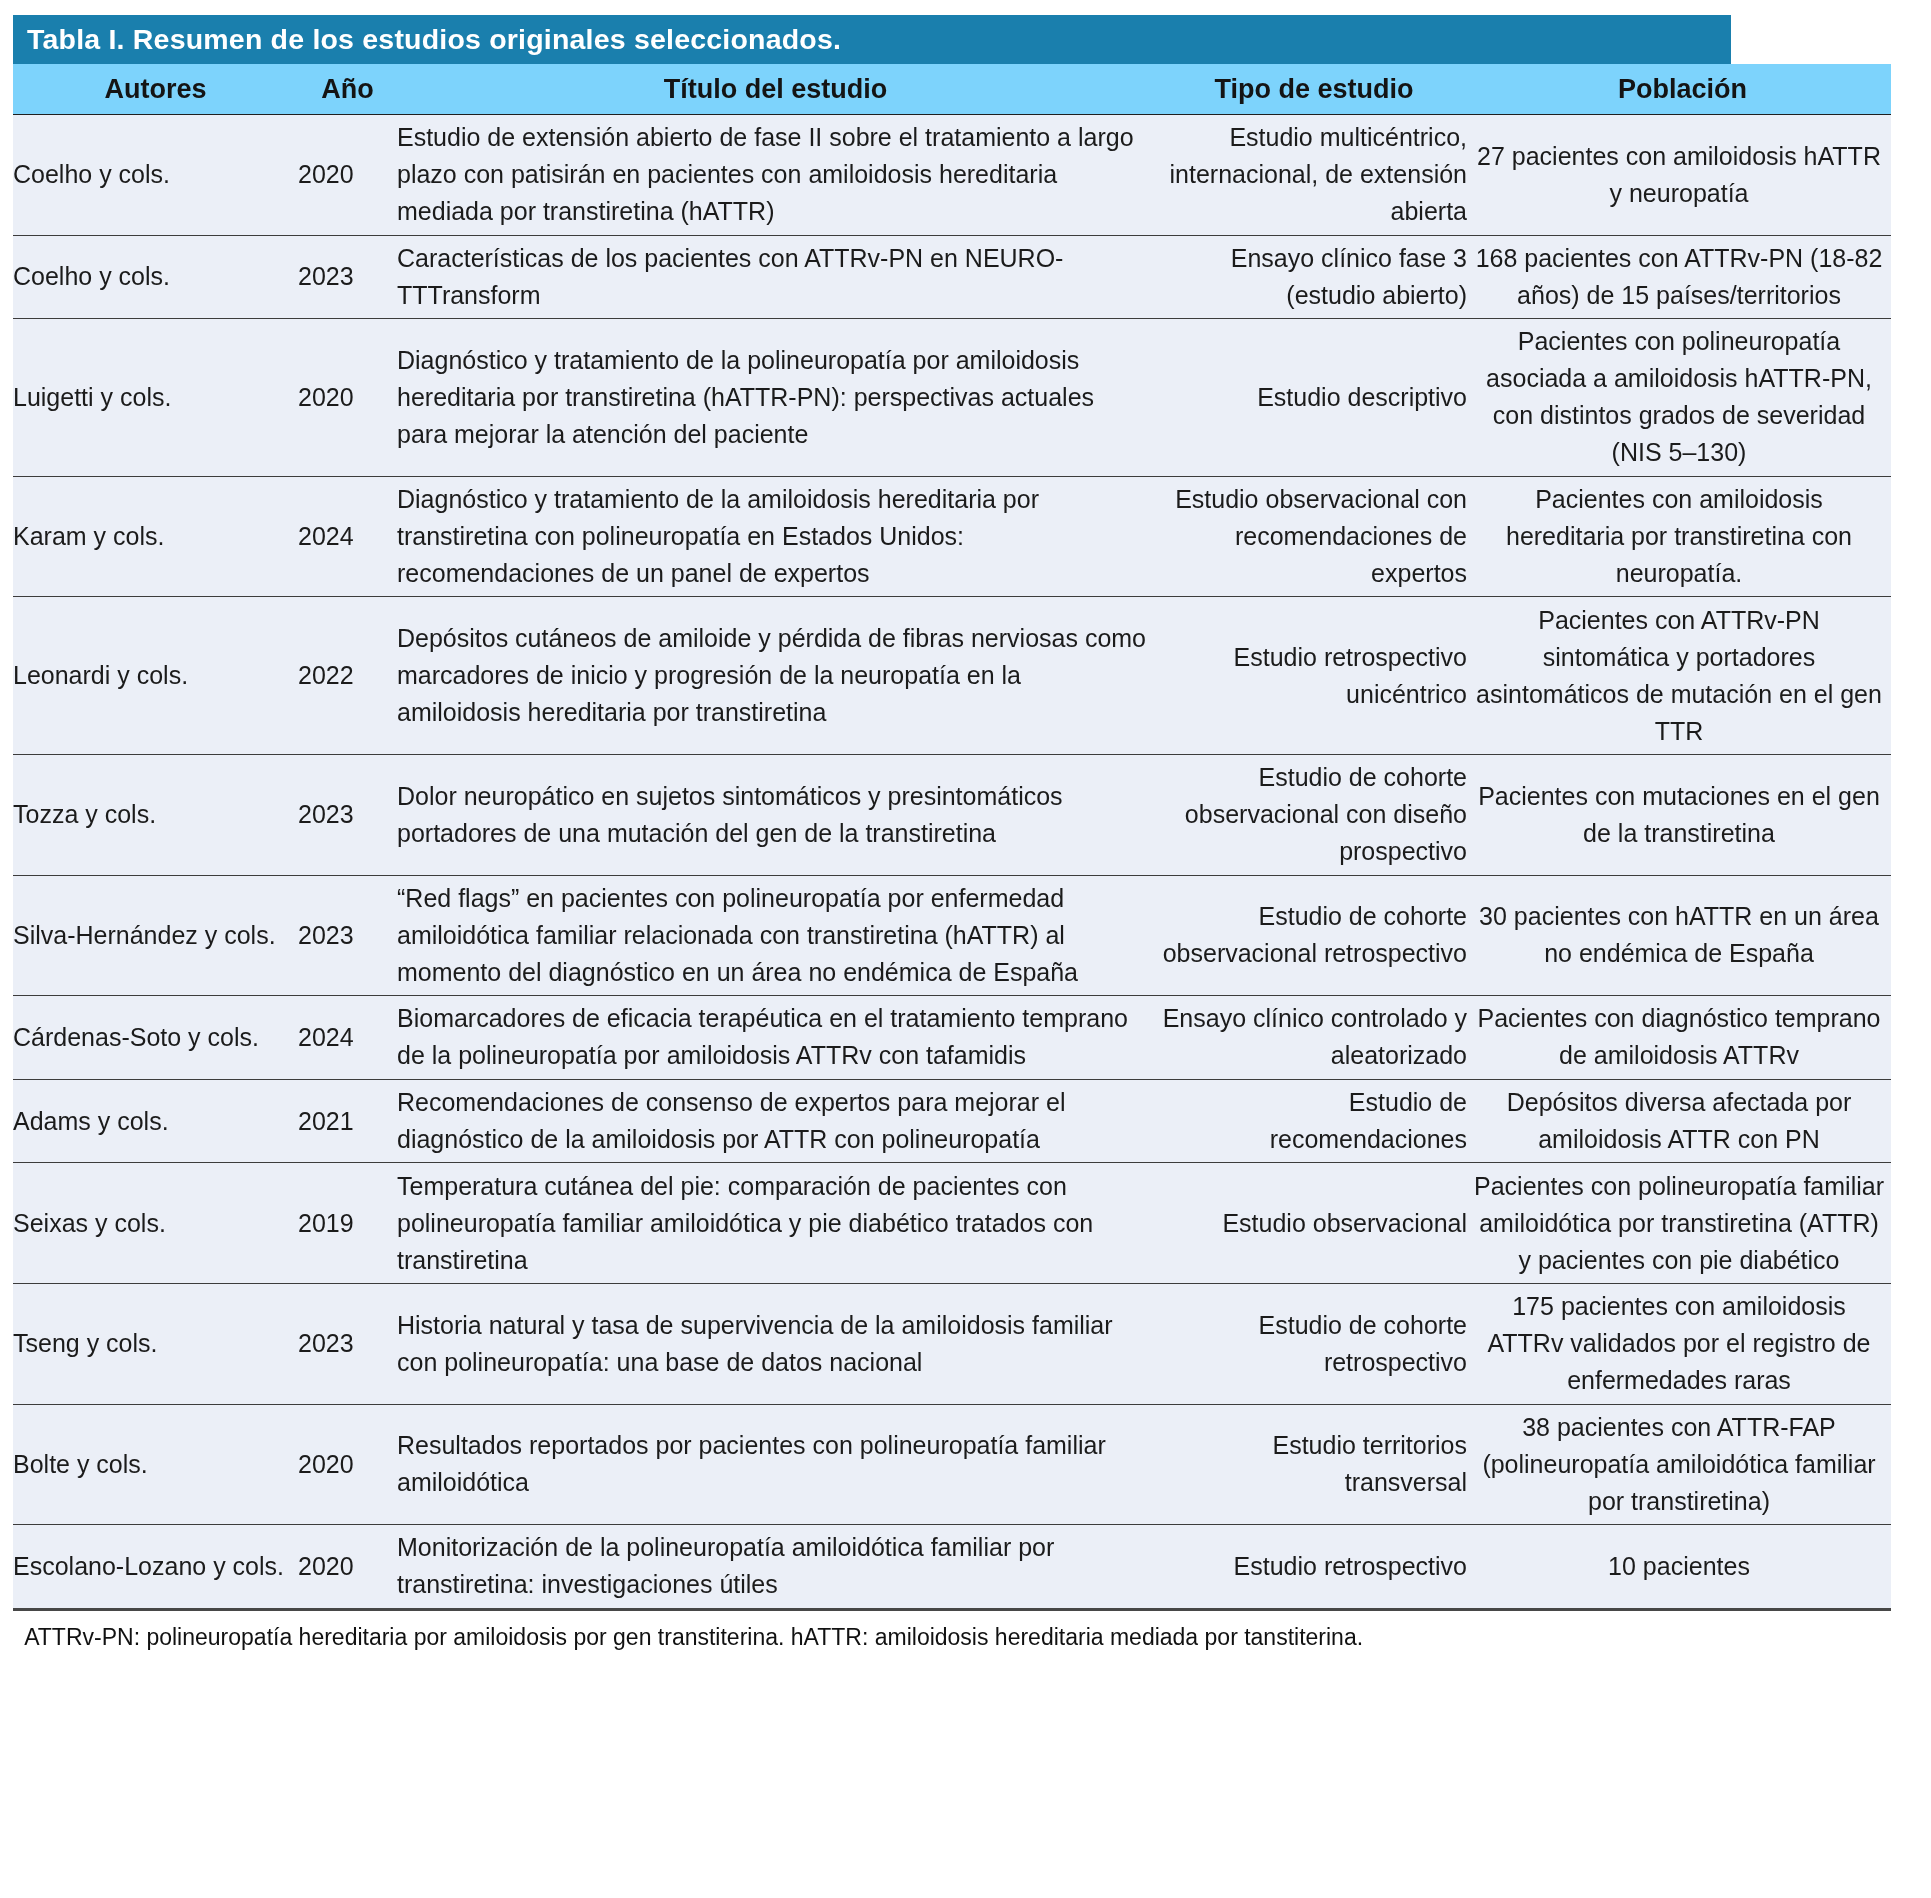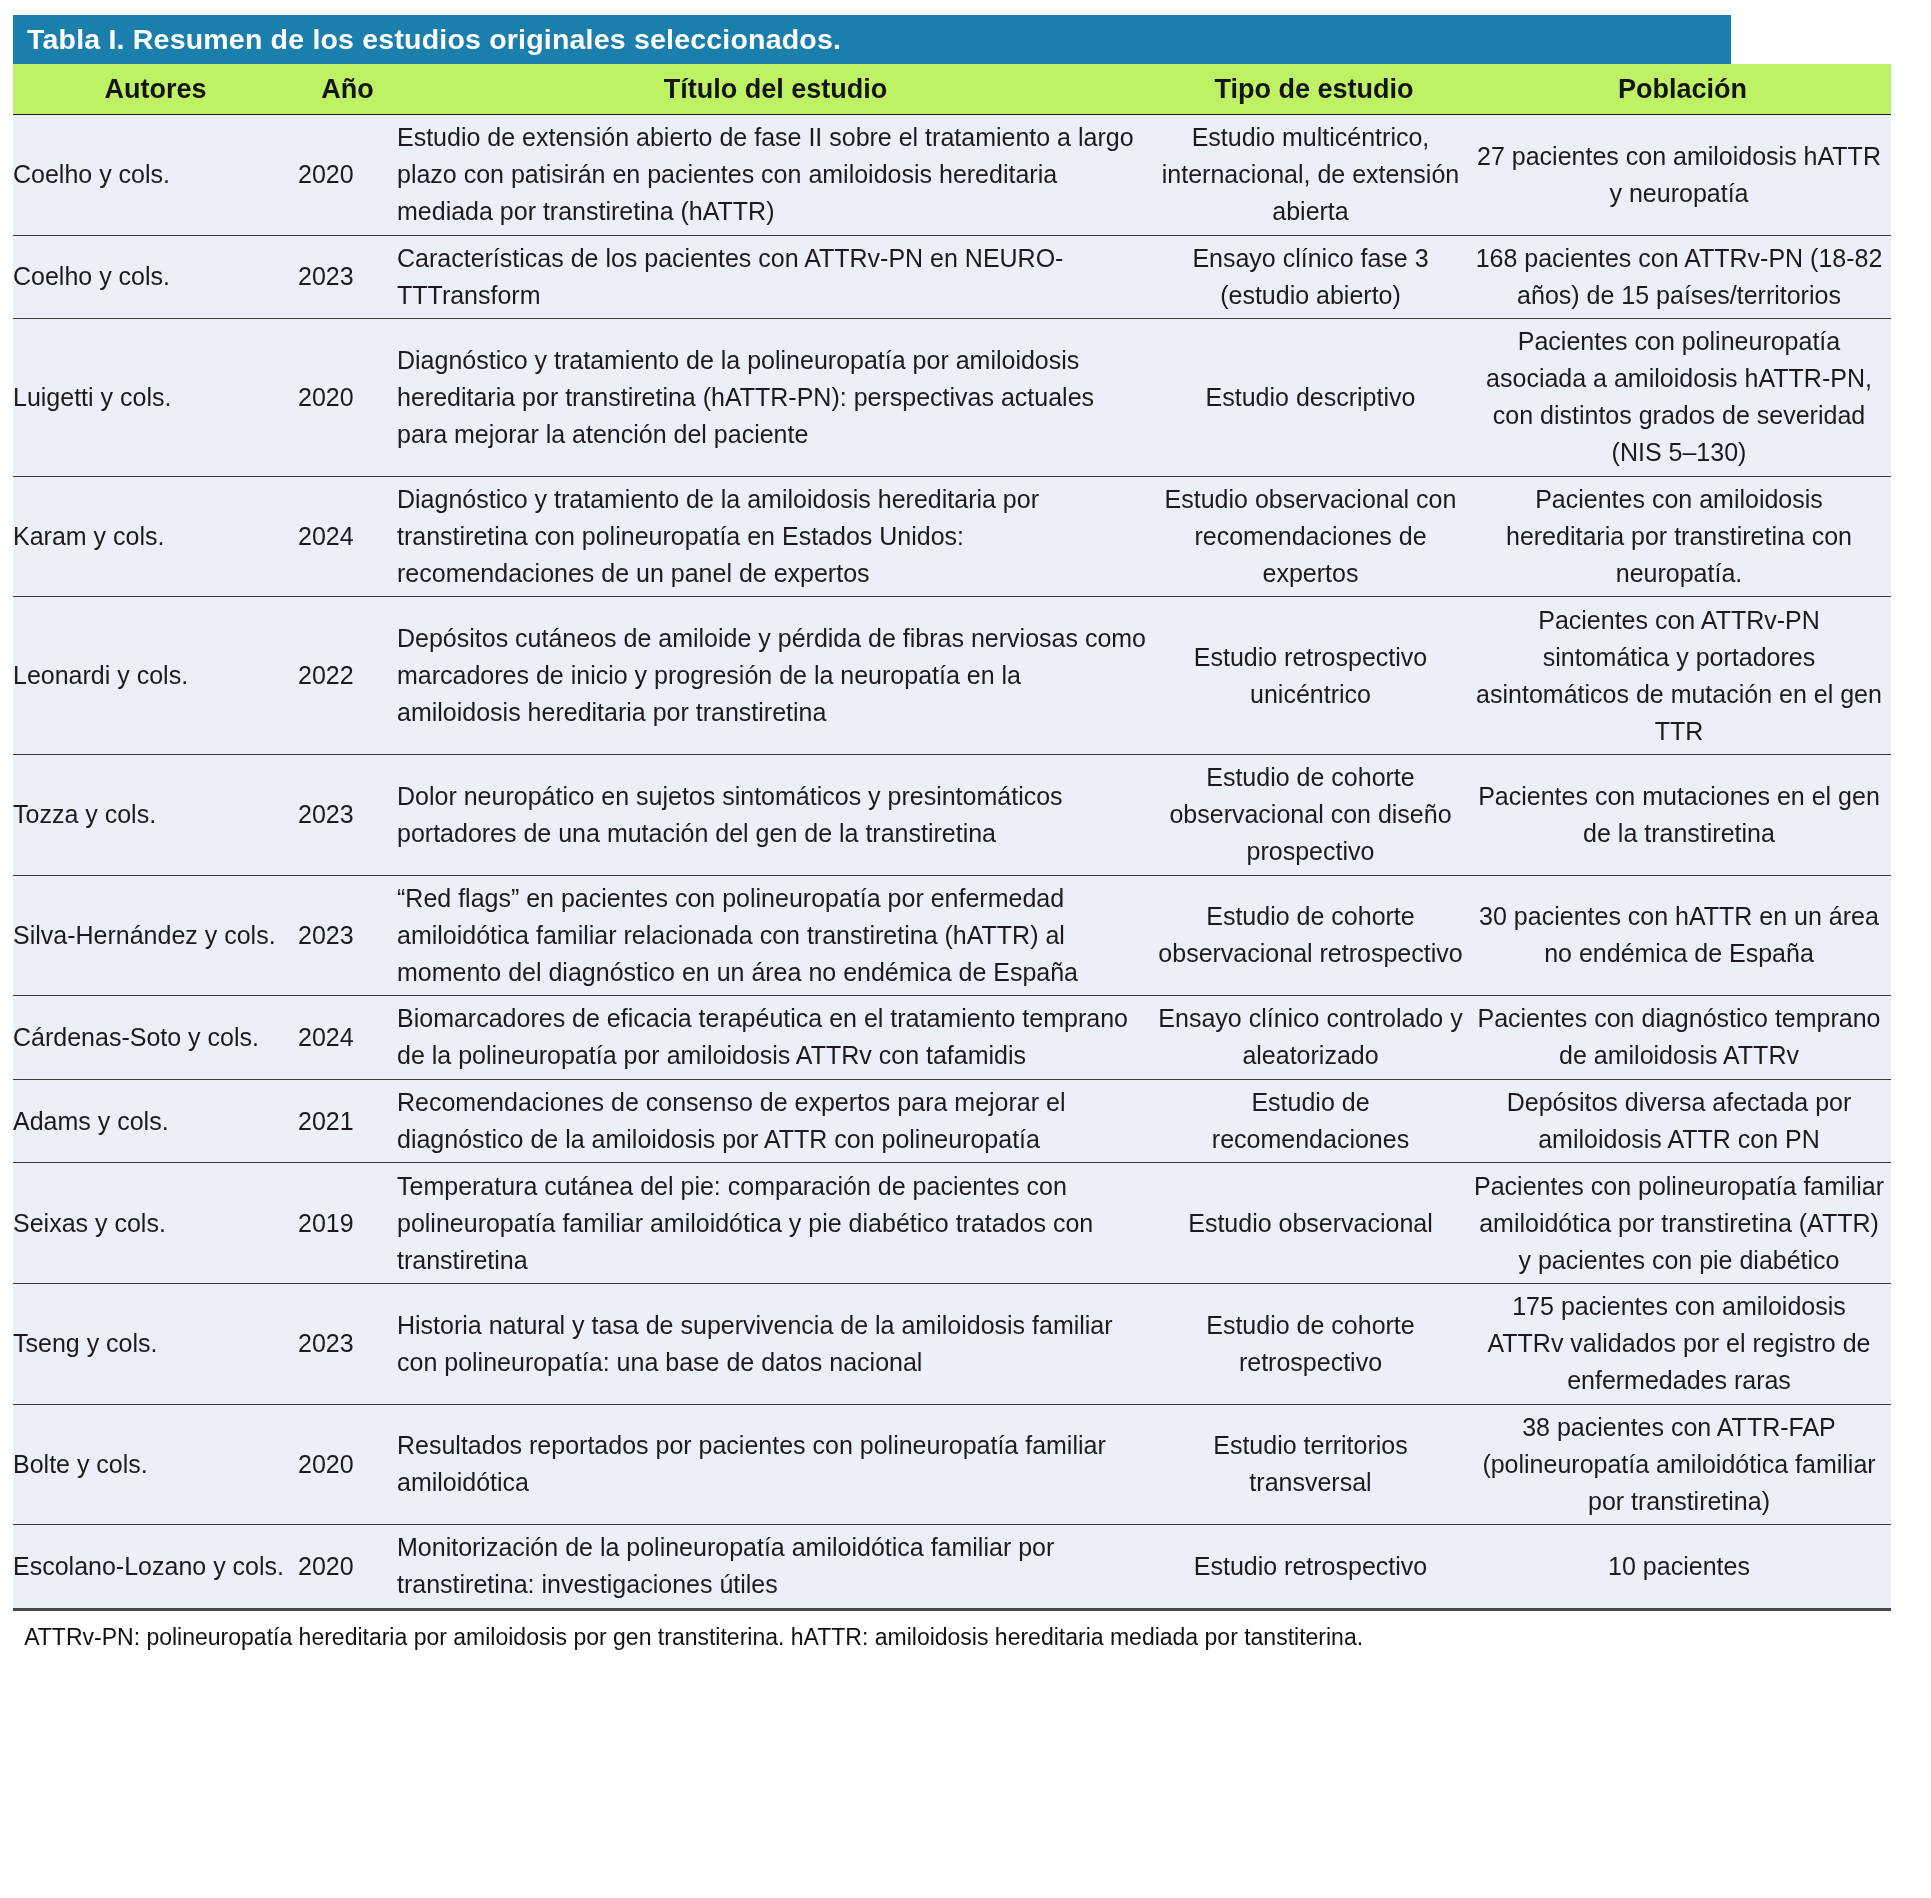--- a/index.html
+++ b/index.html
@@ -26,21 +26,21 @@
     line-height: 35px;
     padding: 7px 14px;
     letter-spacing: 0.2px;
   }
   table.studies {
     border-collapse: collapse;
     table-layout: fixed;
     width: 100%;
   }
   table.studies th {
-    background: #bef264;
+    background: #7dd3fc;
     font-weight: bold;
     font-size: 27px;
     line-height: 33px;
     text-align: center;
     padding: 9.5px 0 7.8px 0;
     border-bottom: 1.7px solid #1f1f1f;
     color: #141414;
   }
   table.studies td {
     background: #ebeff7;
@@ -48,21 +48,21 @@
     line-height: 37px;
     vertical-align: middle;
     padding: 4.3px 7px 4.3px 0;
     color: #1b1b1b;
   }
   tbody tr + tr td { border-top: 1.7px solid #3c3c3c; }
   tbody tr:last-child td { border-bottom: 3.5px solid #474747; }
   .c-autores   { text-align: left;  padding-left: 11.2px; }
   .c-ano       { text-align: left; }
   .c-titulo    { text-align: left;  padding-left: 10.4px; }
-  .c-tipo      { text-align: center;  padding-left: 15.6px; }
+  .c-tipo      { text-align: right;  padding-left: 15.6px; }
   .c-poblacion { text-align: center;  padding-left: 8.6px; padding-right: 10.4px; }
   .footnote {
     font-size: 23px;
     line-height: 29px;
     margin-top: 12px;
     padding-left: 11.2px;
     color: #111111;
   }
 </style>
 </head>

